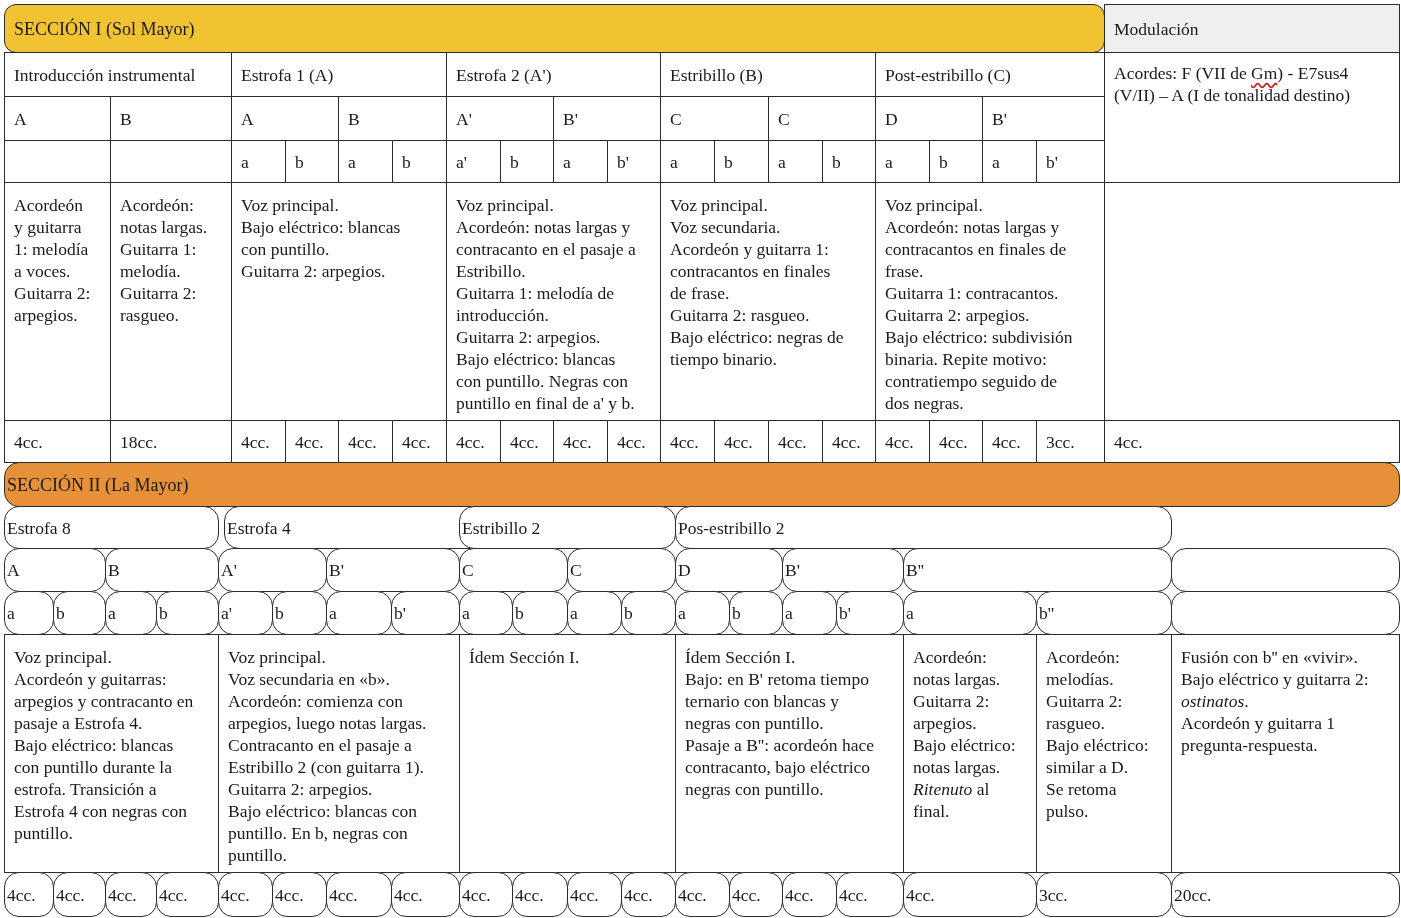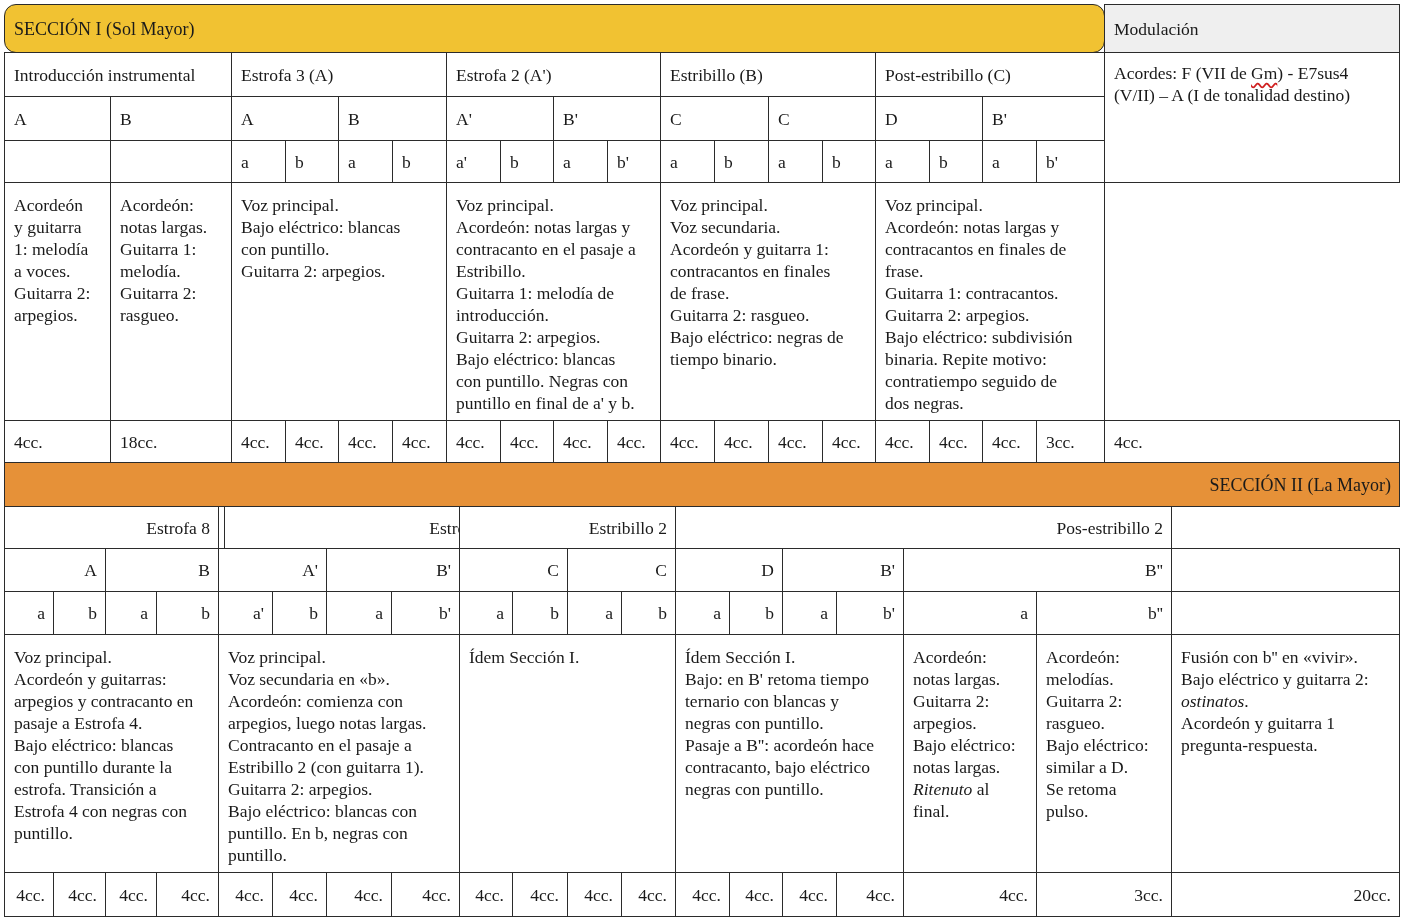--- a/index.html
+++ b/index.html
@@ -3,37 +3,37 @@
 <meta charset="utf-8">
 <style>
   html, body { margin:0; padding:0; background:#ffffff; }
   body { width:1401px; height:918px; position:relative; overflow:hidden;
          font-family:"Liberation Serif","DejaVu Serif",serif; color:#1a1a1a; }
   .grid { position:absolute; left:4px; top:4px; width:1396px; height:912px; }
   .cell { position:absolute; box-sizing:border-box; border:1px solid #2b2b2b;
           font-size:17.5px; line-height:22px; padding:0 9px; background:#fff;
           overflow:hidden; white-space:pre-line; }
   .mid { display:flex; align-items:center; }
-  .ctr { display:flex; align-items:center; justify-content:flex-end; text-align:center; padding:0 8px; }
+  .ctr { display:flex; align-items:center; justify-content:flex-start; text-align:center; padding:0 2px;border-radius:15px; }
   .top { padding-top:11px; }
   .hdr1 { background:#f1c232; border-color:#2b2b2b; font-size:18px;border-radius:12px; }
   .hdr2 { background:#e69138; font-size:18px; }
   .grey { background:#efefef; }
   .it { font-style:italic; }
   .wavy { text-decoration: underline wavy #d02020; text-underline-offset:3px; }
 </style>
 </head>
 <body>
 
 <div class="grid" id="grid">
     <div class="cell hdr1 mid" style="left: 0px; top: 0px; width: 1101px; height: 49px;"><span>SECCIÓN I (Sol Mayor)</span></div>
     <div class="cell grey mid" style="left: 1100px; top: 0px; width: 296px; height: 49px;"><span>Modulación</span></div>
     <div class="cell top" style="left: 1100px; top: 48px; width: 296px; height: 131px; padding-top: 9px;"><span>Acordes: F (VII de <span class="wavy">Gm</span>) - E7sus4 (V/II) – A (I de tonalidad destino)</span></div>
     <div class="cell mid" style="left: 0px; top: 48px; width: 228px; height: 45px;"><span>Introducción instrumental</span></div>
-    <div class="cell mid" style="left: 227px; top: 48px; width: 216px; height: 45px;"><span>Estrofa 3 (A)</span></div>
+    <div class="cell mid" style="left: 227px; top: 48px; width: 216px; height: 45px;"><span>Estrofa 1 (A)</span></div>
     <div class="cell mid" style="left: 442px; top: 48px; width: 226px; height: 45px;"><span>Estrofa 2 (A')</span></div>
     <div class="cell mid" style="left: 656px; top: 48px; width: 216px; height: 45px;"><span>Estribillo (B)</span></div>
     <div class="cell mid" style="left: 871px; top: 48px; width: 230px; height: 45px;"><span>Post-estribillo (C)</span></div>
     <div class="cell mid" style="left: 0px; top: 92px; width: 107px; height: 45px;"><span>A</span></div>
     <div class="cell mid" style="left: 106px; top: 92px; width: 122px; height: 45px;"><span>B</span></div>
     <div class="cell mid" style="left: 227px; top: 92px; width: 108px; height: 45px;"><span>A</span></div>
     <div class="cell mid" style="left: 334px; top: 92px; width: 109px; height: 45px;"><span>B</span></div>
     <div class="cell mid" style="left: 442px; top: 92px; width: 108px; height: 45px;"><span>A'</span></div>
     <div class="cell mid" style="left: 549px; top: 92px; width: 108px; height: 45px;"><span>B'</span></div>
     <div class="cell mid" style="left: 656px; top: 92px; width: 109px; height: 45px;"><span>C</span></div>

